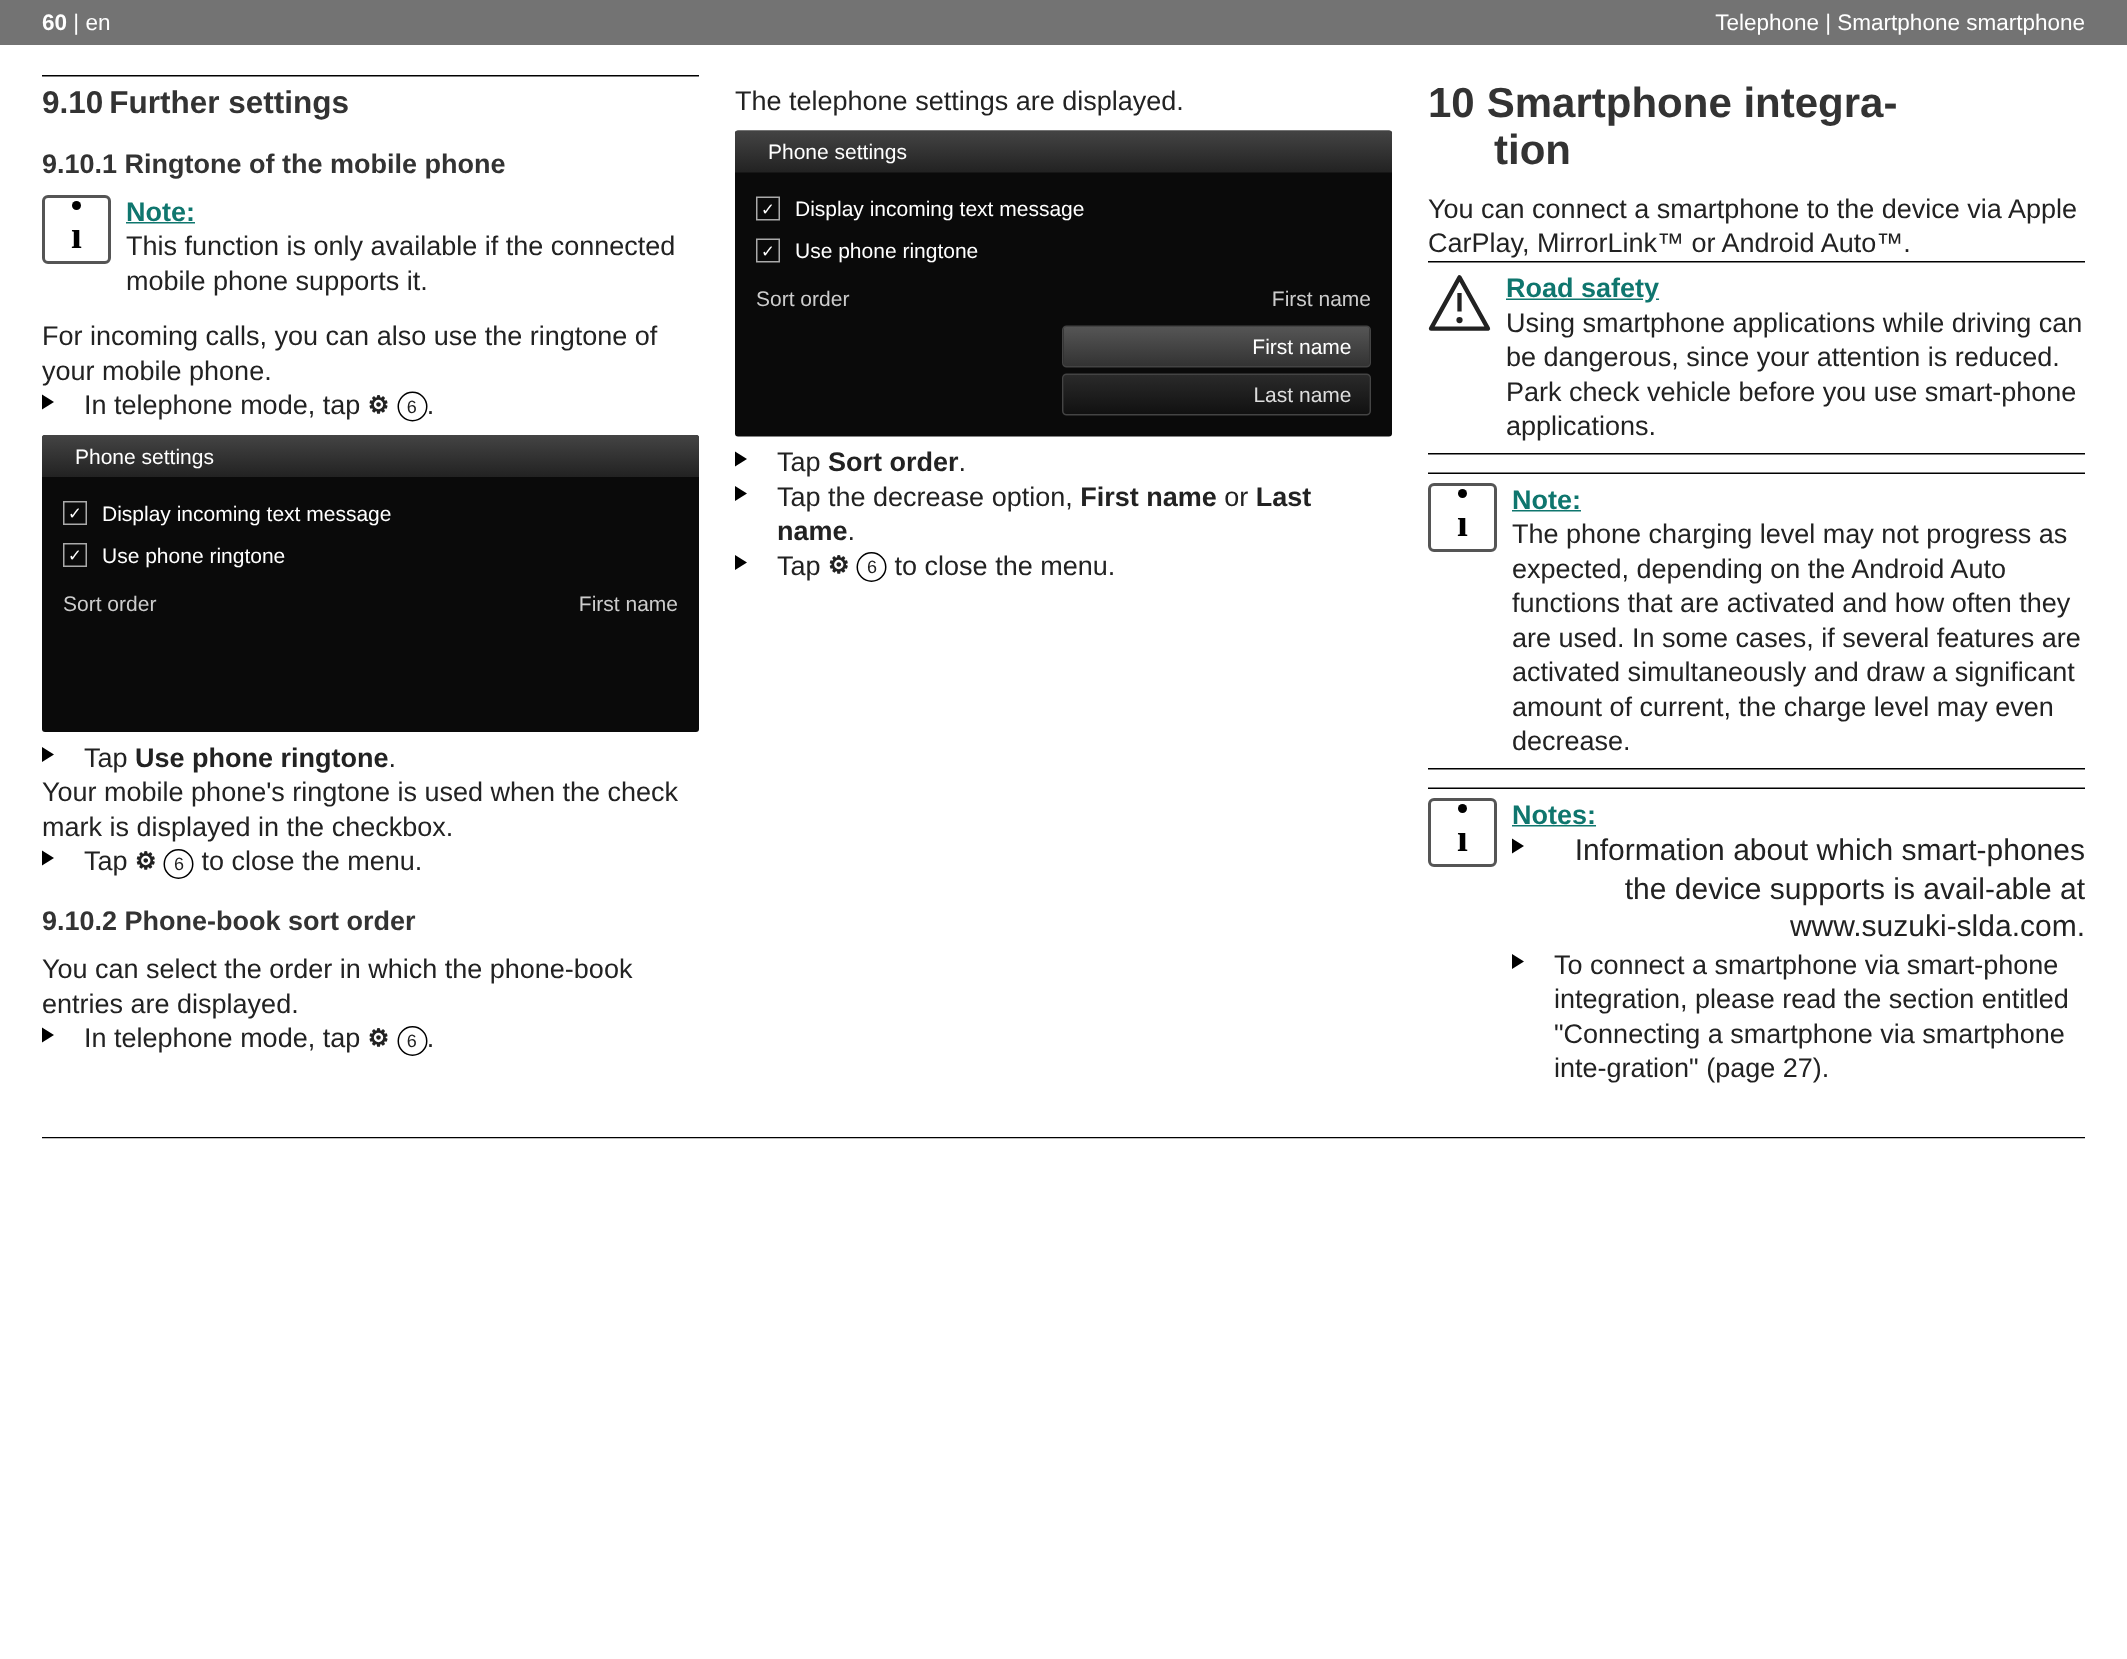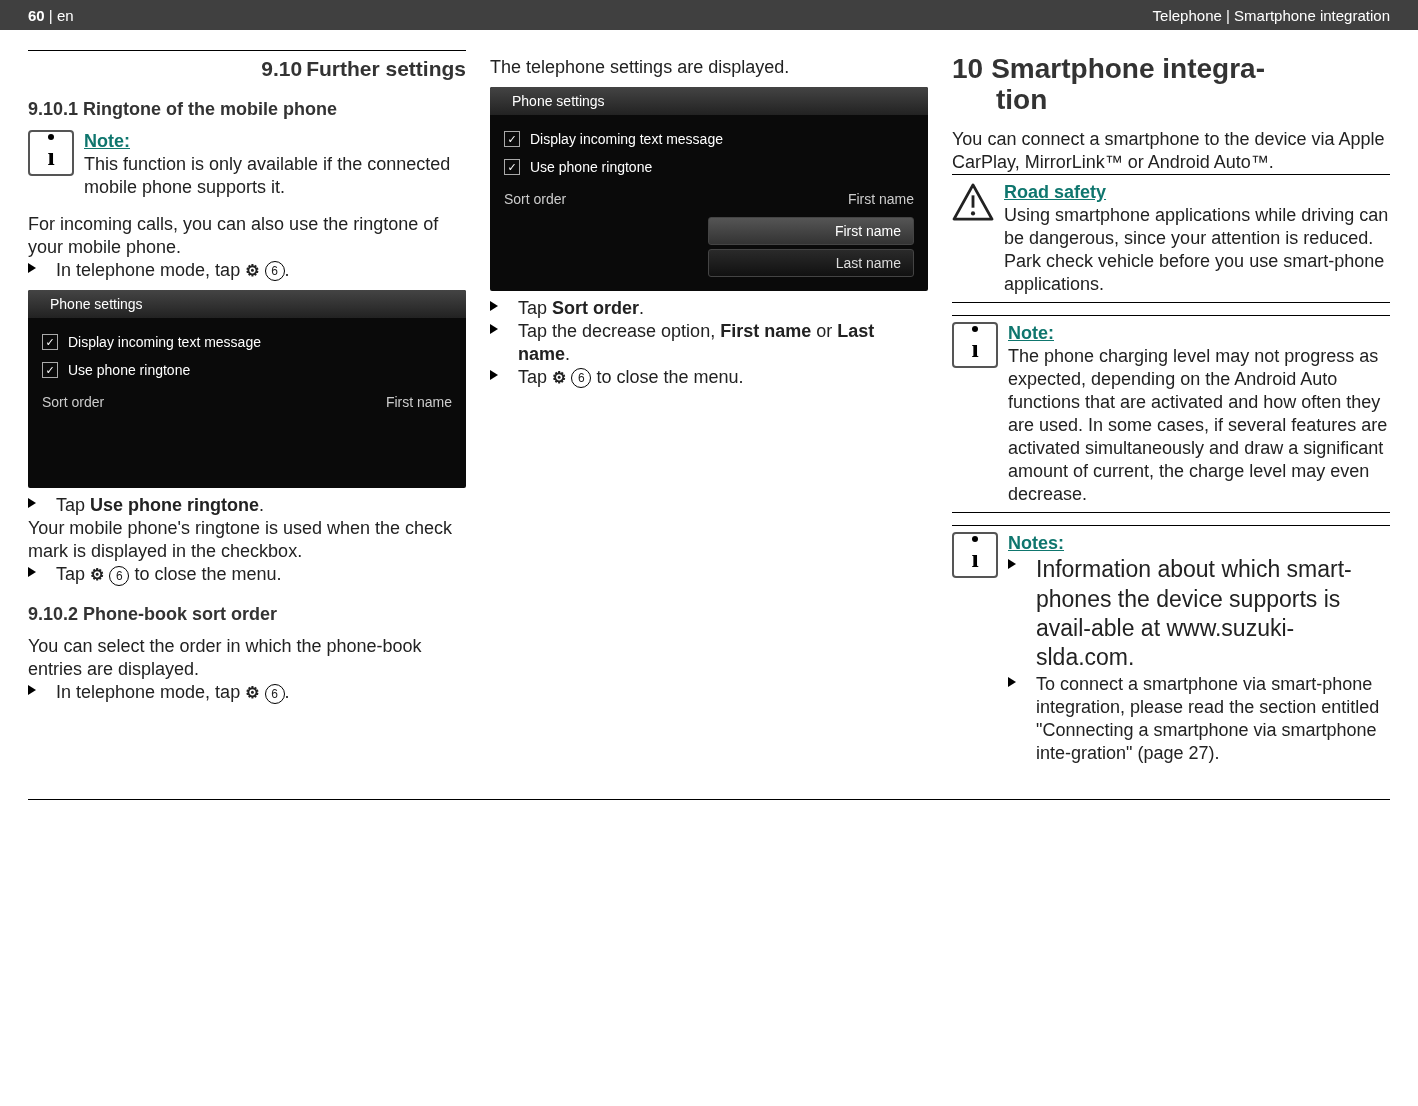--- a/index.html
+++ b/index.html
@@ -4,21 +4,21 @@
 <style>
   body {
     margin: 0;
     padding: 0;
     font-family: Arial, Helvetica, sans-serif;
     background: #fff;
     color: #000;
     width: 1418px;
   }
   .header {
-    background: #404040;
+    background: #737373;
     color: #fff;
     height: 30px;
     display: flex;
     justify-content: space-between;
     align-items: center;
     padding: 0 28px;
     font-size: 15px;
   }
   .header .page {
     font-weight: bold;
@@ -35,21 +35,20 @@
   hr.topline {
     border: none;
     border-top: 1px solid #000;
     margin: 0 0 6px 0;
   }
   h2.section-main {
     font-size: 21px;
     font-weight: bold;
     margin: 6px 0 18px 0;
     color: #333;
-    text-align: right;
   }
   h2.section-main .num {
     margin-right: 4px;
   }
   h3.subsec {
     font-size: 18px;
     font-weight: bold;
     color: #333;
     margin: 0 0 10px 0;
   }
@@ -231,21 +230,21 @@
     margin-bottom: 12px;
   }
 </style>
 </head>
 <body>
 
 <div class="header">
   <div>
     <span class="page">60</span><span> | en</span>
   </div>
-  <div>Telephone | Smartphone integration</div>
+  <div>Telephone | Smartphone smartphone</div>
 </div>
 
 <div class="columns">
 
   <div class="col">
     <hr class="topline">
     <h2 class="section-main">
       <span class="num">9.10</span><span>Further settings</span>
     </h2>
 
@@ -399,21 +398,21 @@
       </div>
     </div>
 
     <div class="col3-note" style="border-bottom:none;">
       <div class="note-box" style="margin:0;">
         <div class="icon-sq">
           <span class="info-i"><span class="dot"></span>ı</span>
         </div>
         <div class="note-content notes-list">
           <span class="title">Notes:</span>
-          <div class="step" style="font-size:23px;">
+          <div class="step" style="font-size:20px;text-align:right;">
             <span class="tri"></span>
             <span>Information about which smart-phones the device supports is avail-able at www.suzuki-slda.com.</span>
           </div>
           <div class="step" style="font-size:18px;">
             <span class="tri"></span>
             <span>To connect a smartphone via smart-phone integration, please read the section entitled "Connecting a smartphone via smartphone inte-gration" (page 27).</span>
           </div>
         </div>
       </div>
     </div>

